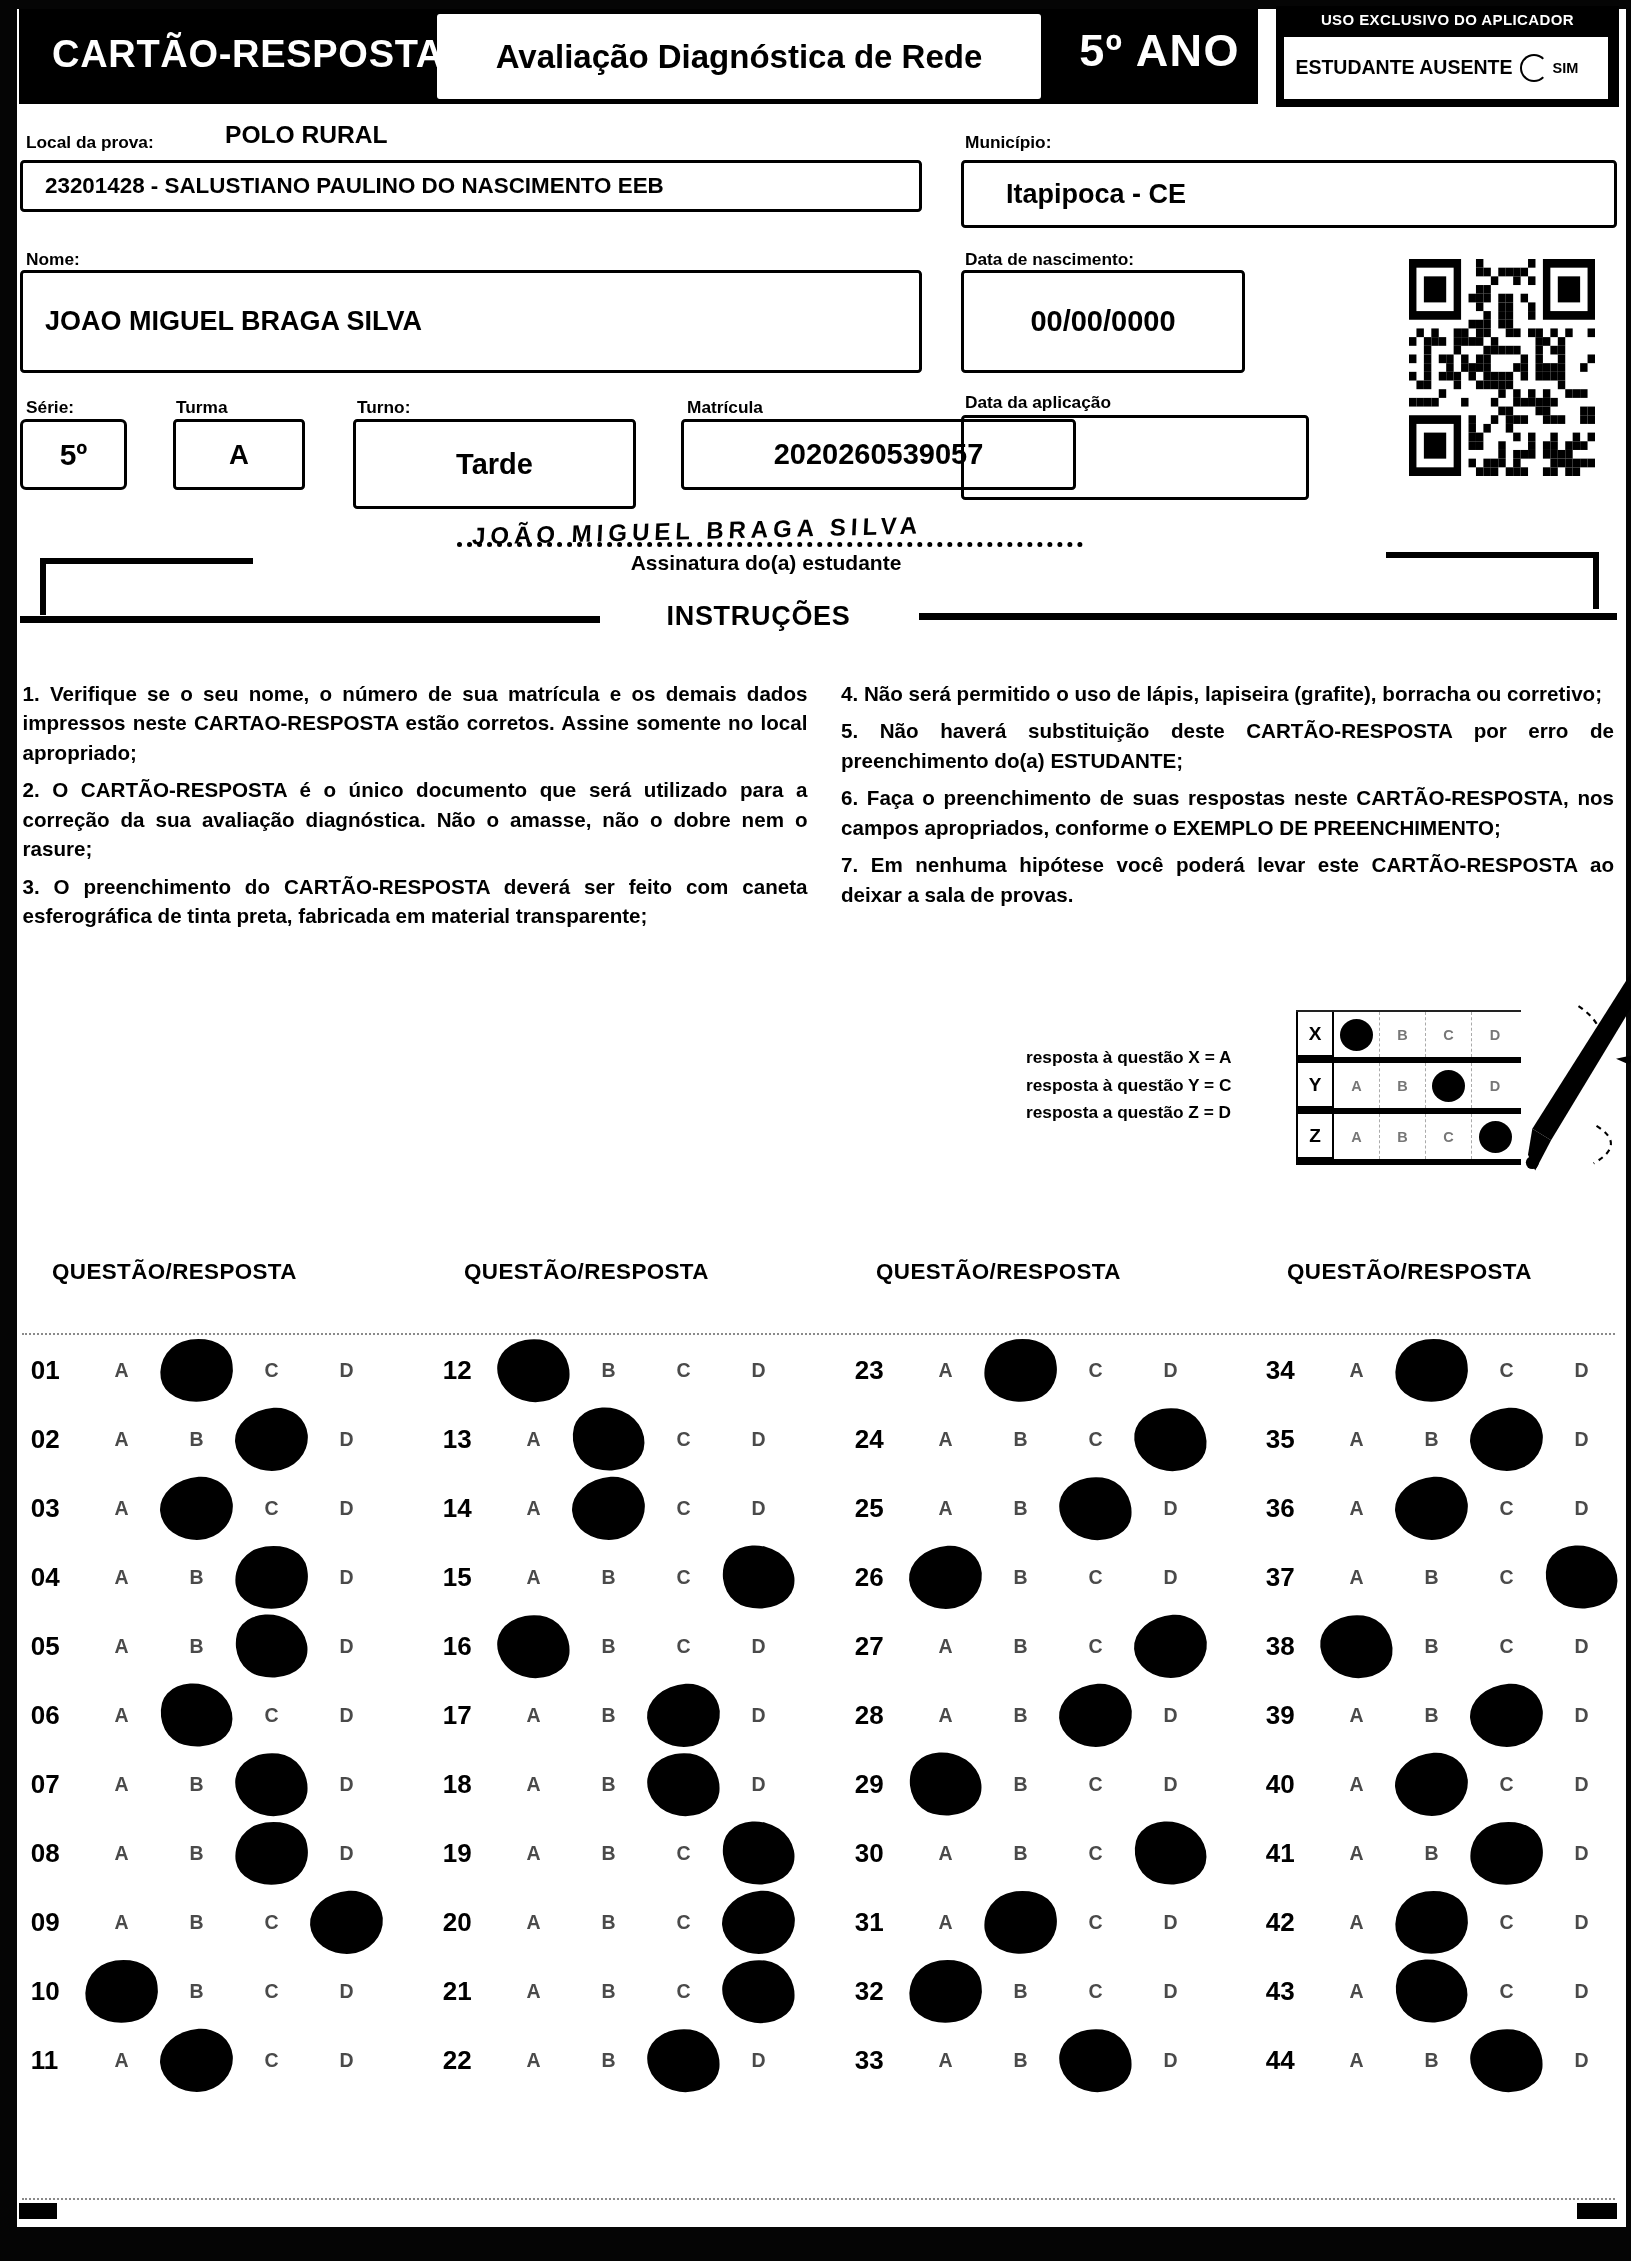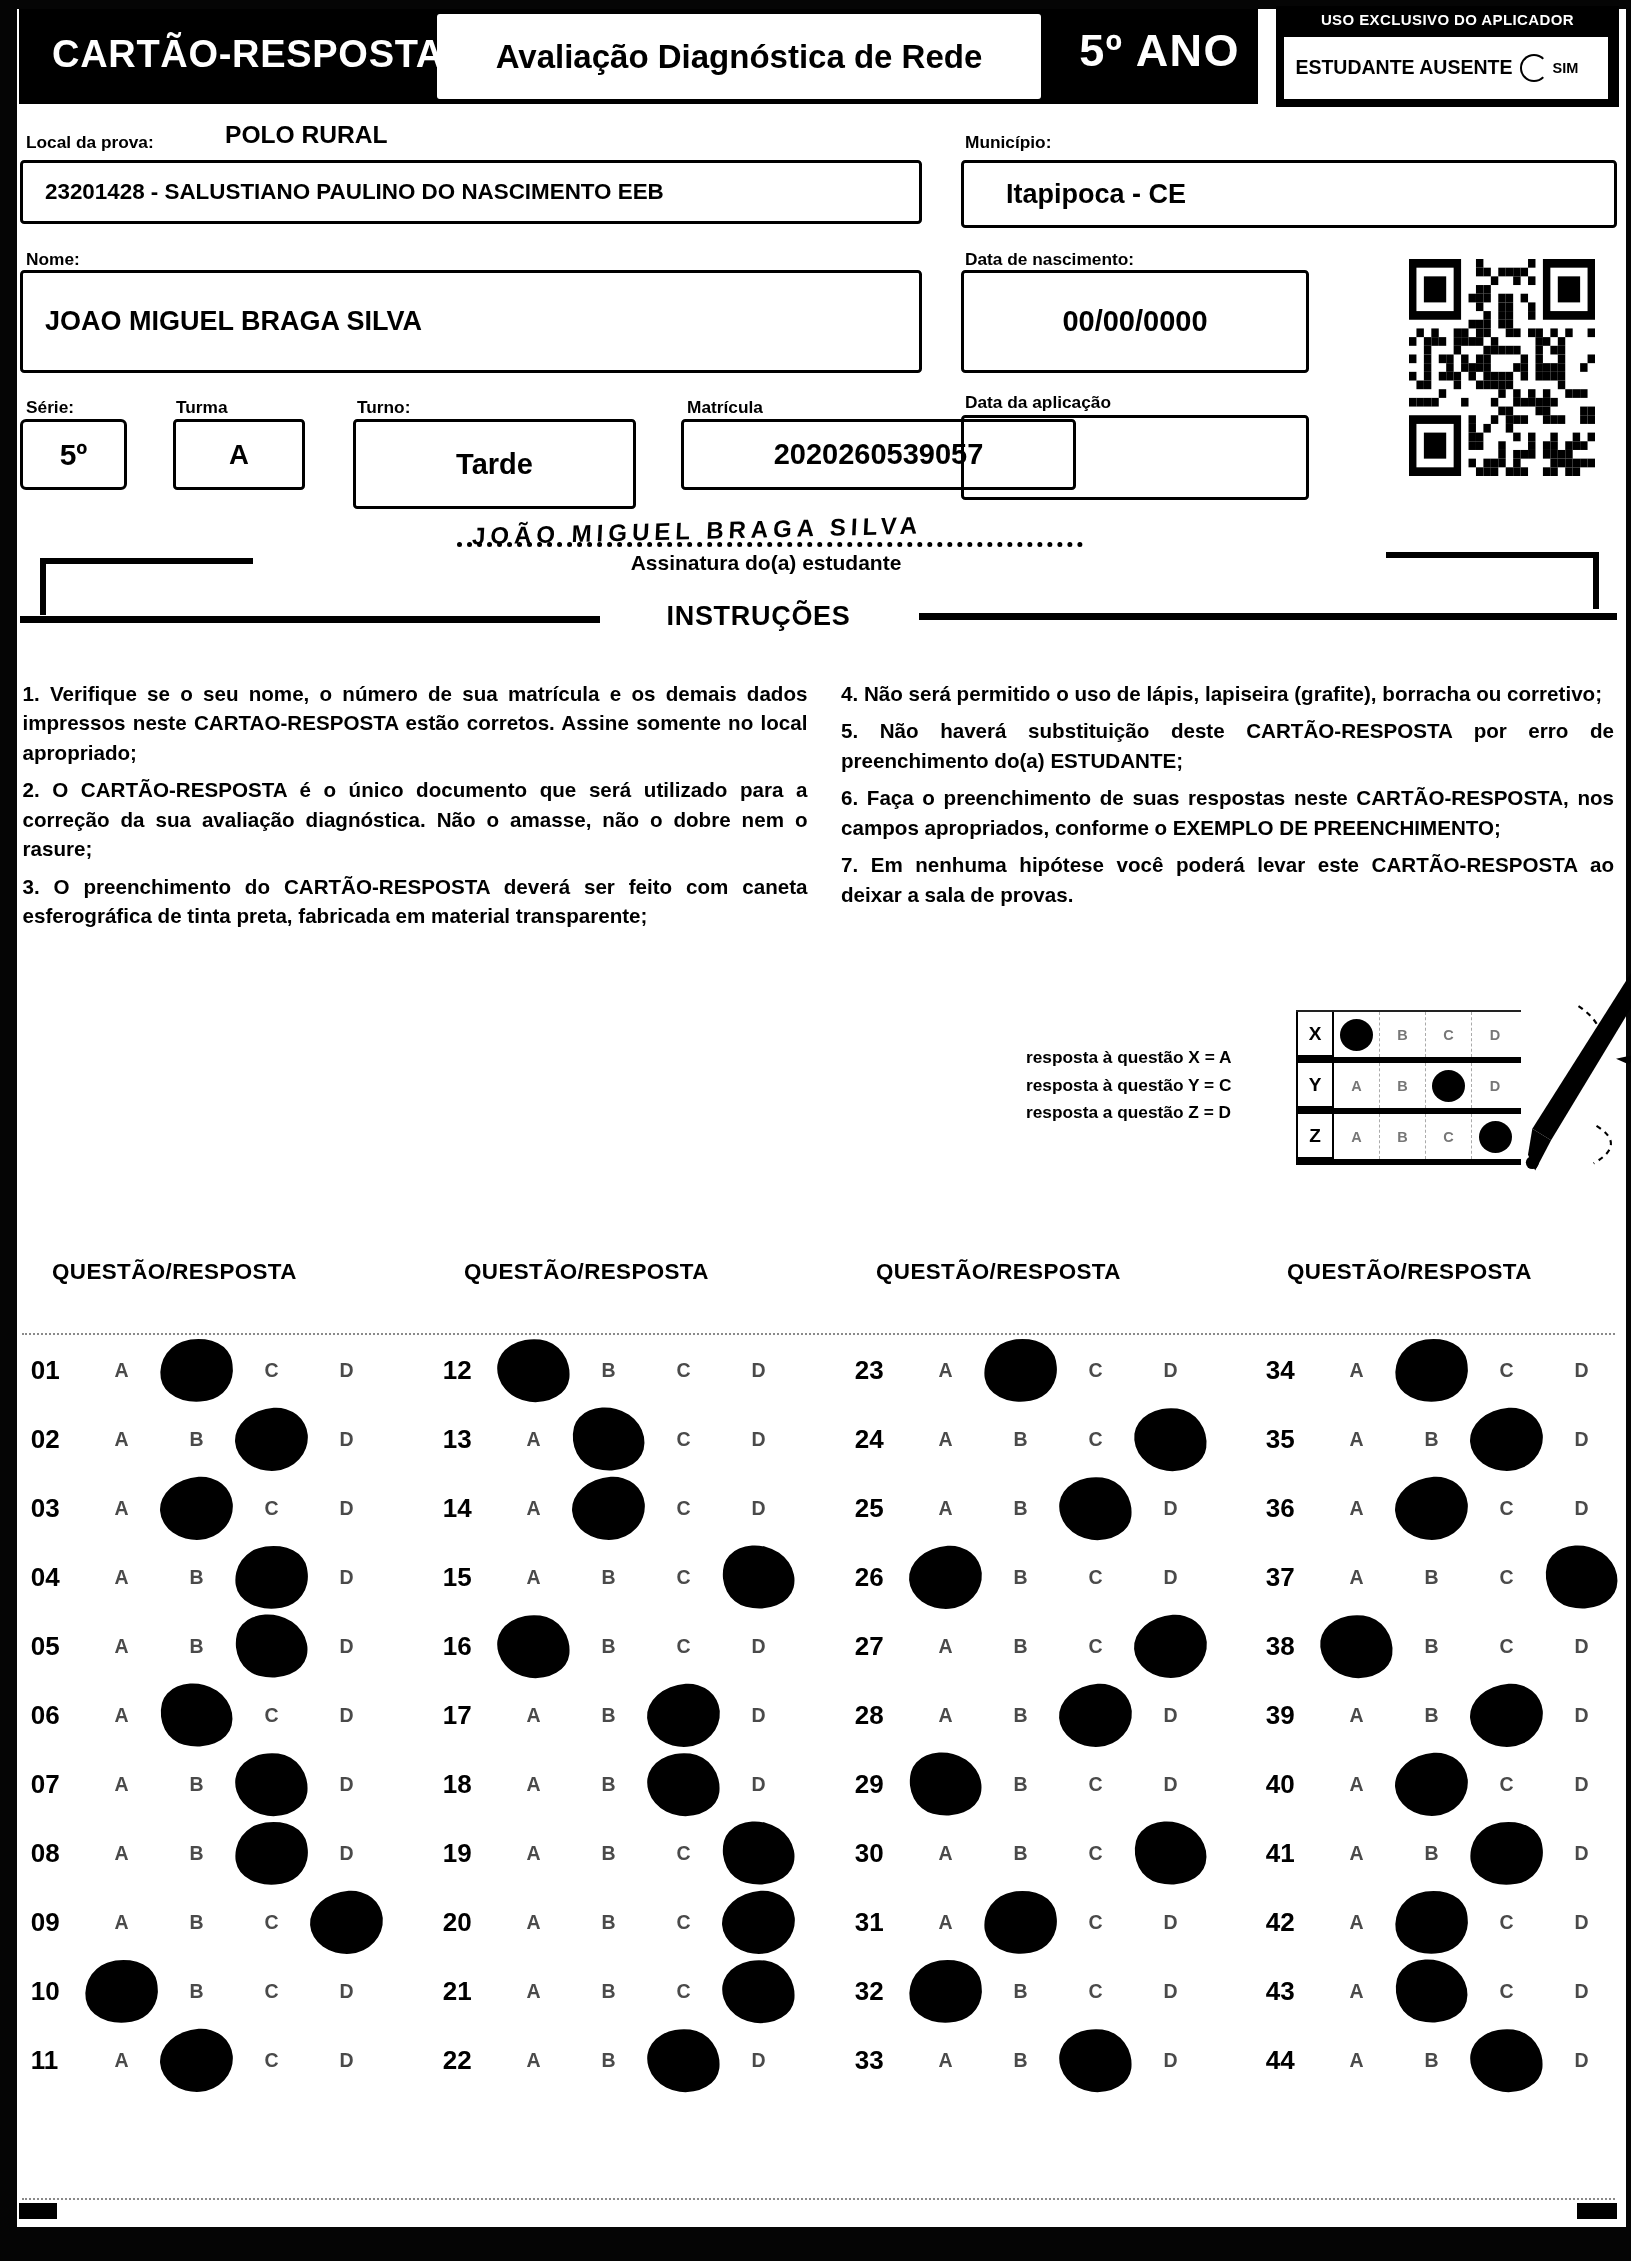--- a/index.html
+++ b/index.html
@@ -109,28 +109,28 @@
       <span class="lbl">ESTUDANTE AUSENTE</span>
       <span class="circle"></span>
       <span class="sim">SIM</span>
     </div>
   </div>
 
   <div class="lab" style="left:26px;top:132px;">Local da prova:</div>
   <div class="valfree" style="left:225px;top:121px;">POLO RURAL</div>
   <div class="lab" style="left:965px;top:132px;">Município:</div>
 
-  <div class="fbox padL" style="left:20px;top:160px;width:902px;height:64px;font-size:22.4px;">23201428 - SALUSTIANO PAULINO DO NASCIMENTO EEB</div>
+  <div class="fbox padL" style="left:20px;top:160px;width:902px;height:52px;font-size:22.4px;">23201428 - SALUSTIANO PAULINO DO NASCIMENTO EEB</div>
   <div class="fbox" style="left:961px;top:160px;width:656px;height:68px;font-size:27px;padding-left:42px;">Itapipoca - CE</div>
 
   <div class="lab" style="left:26px;top:249px;">Nome:</div>
   <div class="lab" style="left:965px;top:249px;">Data de nascimento:</div>
 
   <div class="fbox padL" style="left:20px;top:270px;width:902px;height:103px;font-size:27px;">JOAO MIGUEL BRAGA SILVA</div>
-  <div class="fbox center" style="left:961px;top:270px;width:348px;height:103px;font-size:29px;">00/00/0000</div>
+  <div class="fbox center" style="left:961px;top:270px;width:284px;height:103px;font-size:29px;">00/00/0000</div>
 
   <div class="qr"><svg viewBox="0 0 25 25" preserveAspectRatio="none">
         <rect x="0" y="0" width="25" height="25" fill="#fff"></rect>
         <rect x="0" y="0" width="7" height="7" fill="#000"></rect>
         <rect x="1" y="1" width="5" height="5" fill="#fff"></rect>
         <rect x="2" y="2" width="3" height="3" fill="#000"></rect>
         <rect x="18" y="0" width="7" height="7" fill="#000"></rect>
         <rect x="19" y="1" width="5" height="5" fill="#fff"></rect>
         <rect x="20" y="2" width="3" height="3" fill="#000"></rect>
         <rect x="0" y="18" width="7" height="7" fill="#000"></rect>

